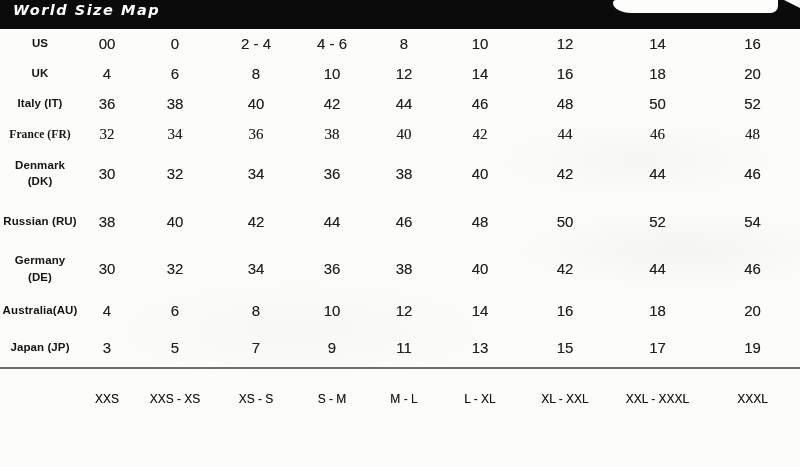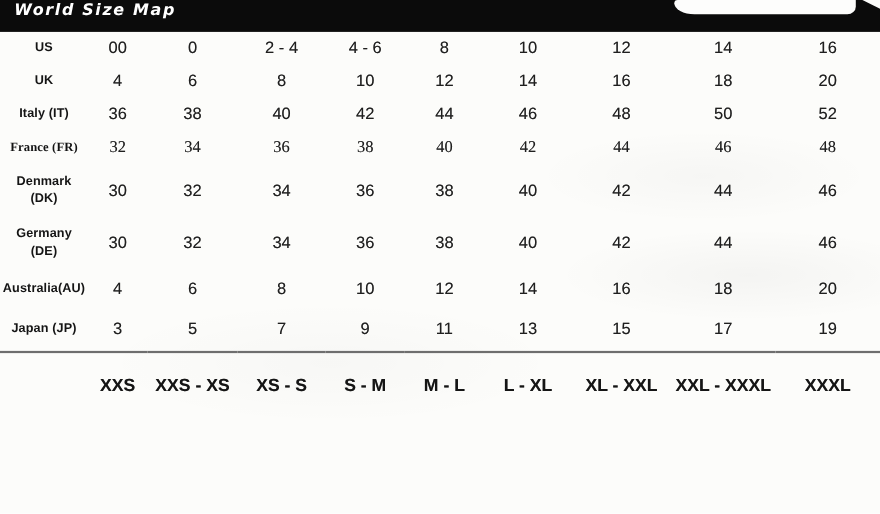--- a/index.html
+++ b/index.html
@@ -74,22 +74,22 @@
   }
   tbody td {
     font-size: 15px;
     color: #1f1f1f;
     white-space: nowrap;
     text-shadow: 0 0 0.4px rgba(0,0,0,0.45);
   }
   tfoot th, tfoot td {
     border-top: 2px solid #6e6e6e;
     height: 60px;
-    font-weight: bold;
-    font-size: 16px;
+    font-weight: normal;
+    font-size: 12px;
     color: #151515;
     white-space: nowrap;
     padding-bottom: 10px;
     text-shadow: 0 0 0.4px rgba(0,0,0,0.5);
   }
 </style>
 </head>
 <body>
 
 <div class="page">
@@ -168,20 +168,32 @@
           <td>30</td>
           <td>32</td>
           <td>34</td>
           <td>36</td>
           <td>38</td>
           <td>40</td>
           <td>42</td>
           <td>44</td>
           <td>46</td>
         </tr>
+        <tr style="height: 48px;">
+          <th>Russian (RU)</th>
+          <td>38</td>
+          <td>40</td>
+          <td>42</td>
+          <td>44</td>
+          <td>46</td>
+          <td>48</td>
+          <td>50</td>
+          <td>52</td>
+          <td>54</td>
+        </tr>
         <tr style="height: 47px;">
           <th>Germany
 (DE)</th>
           <td>30</td>
           <td>32</td>
           <td>34</td>
           <td>36</td>
           <td>38</td>
           <td>40</td>
           <td>42</td>

